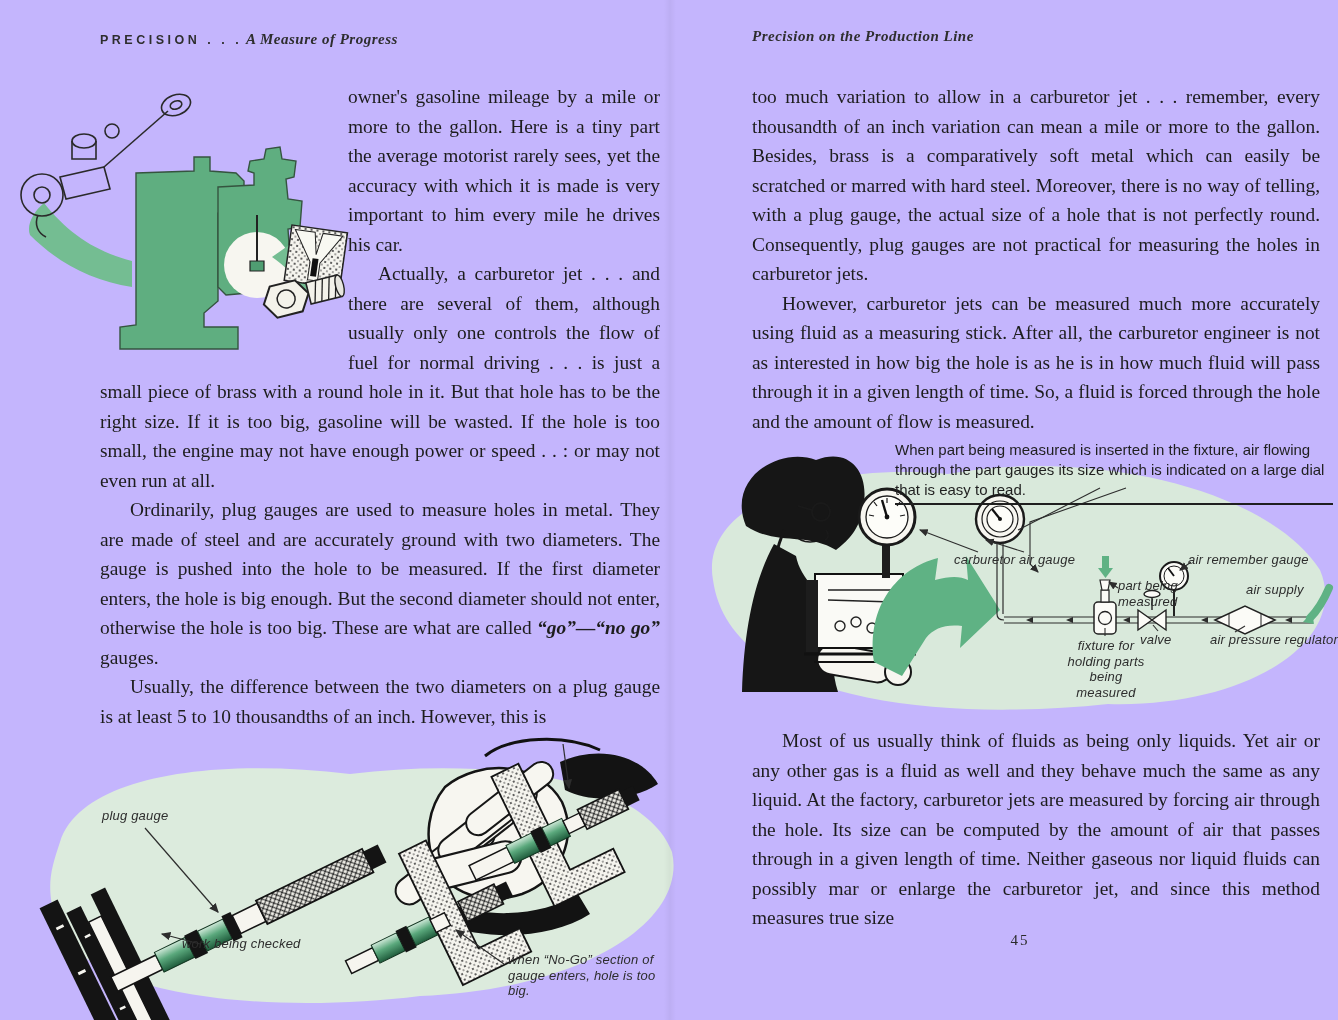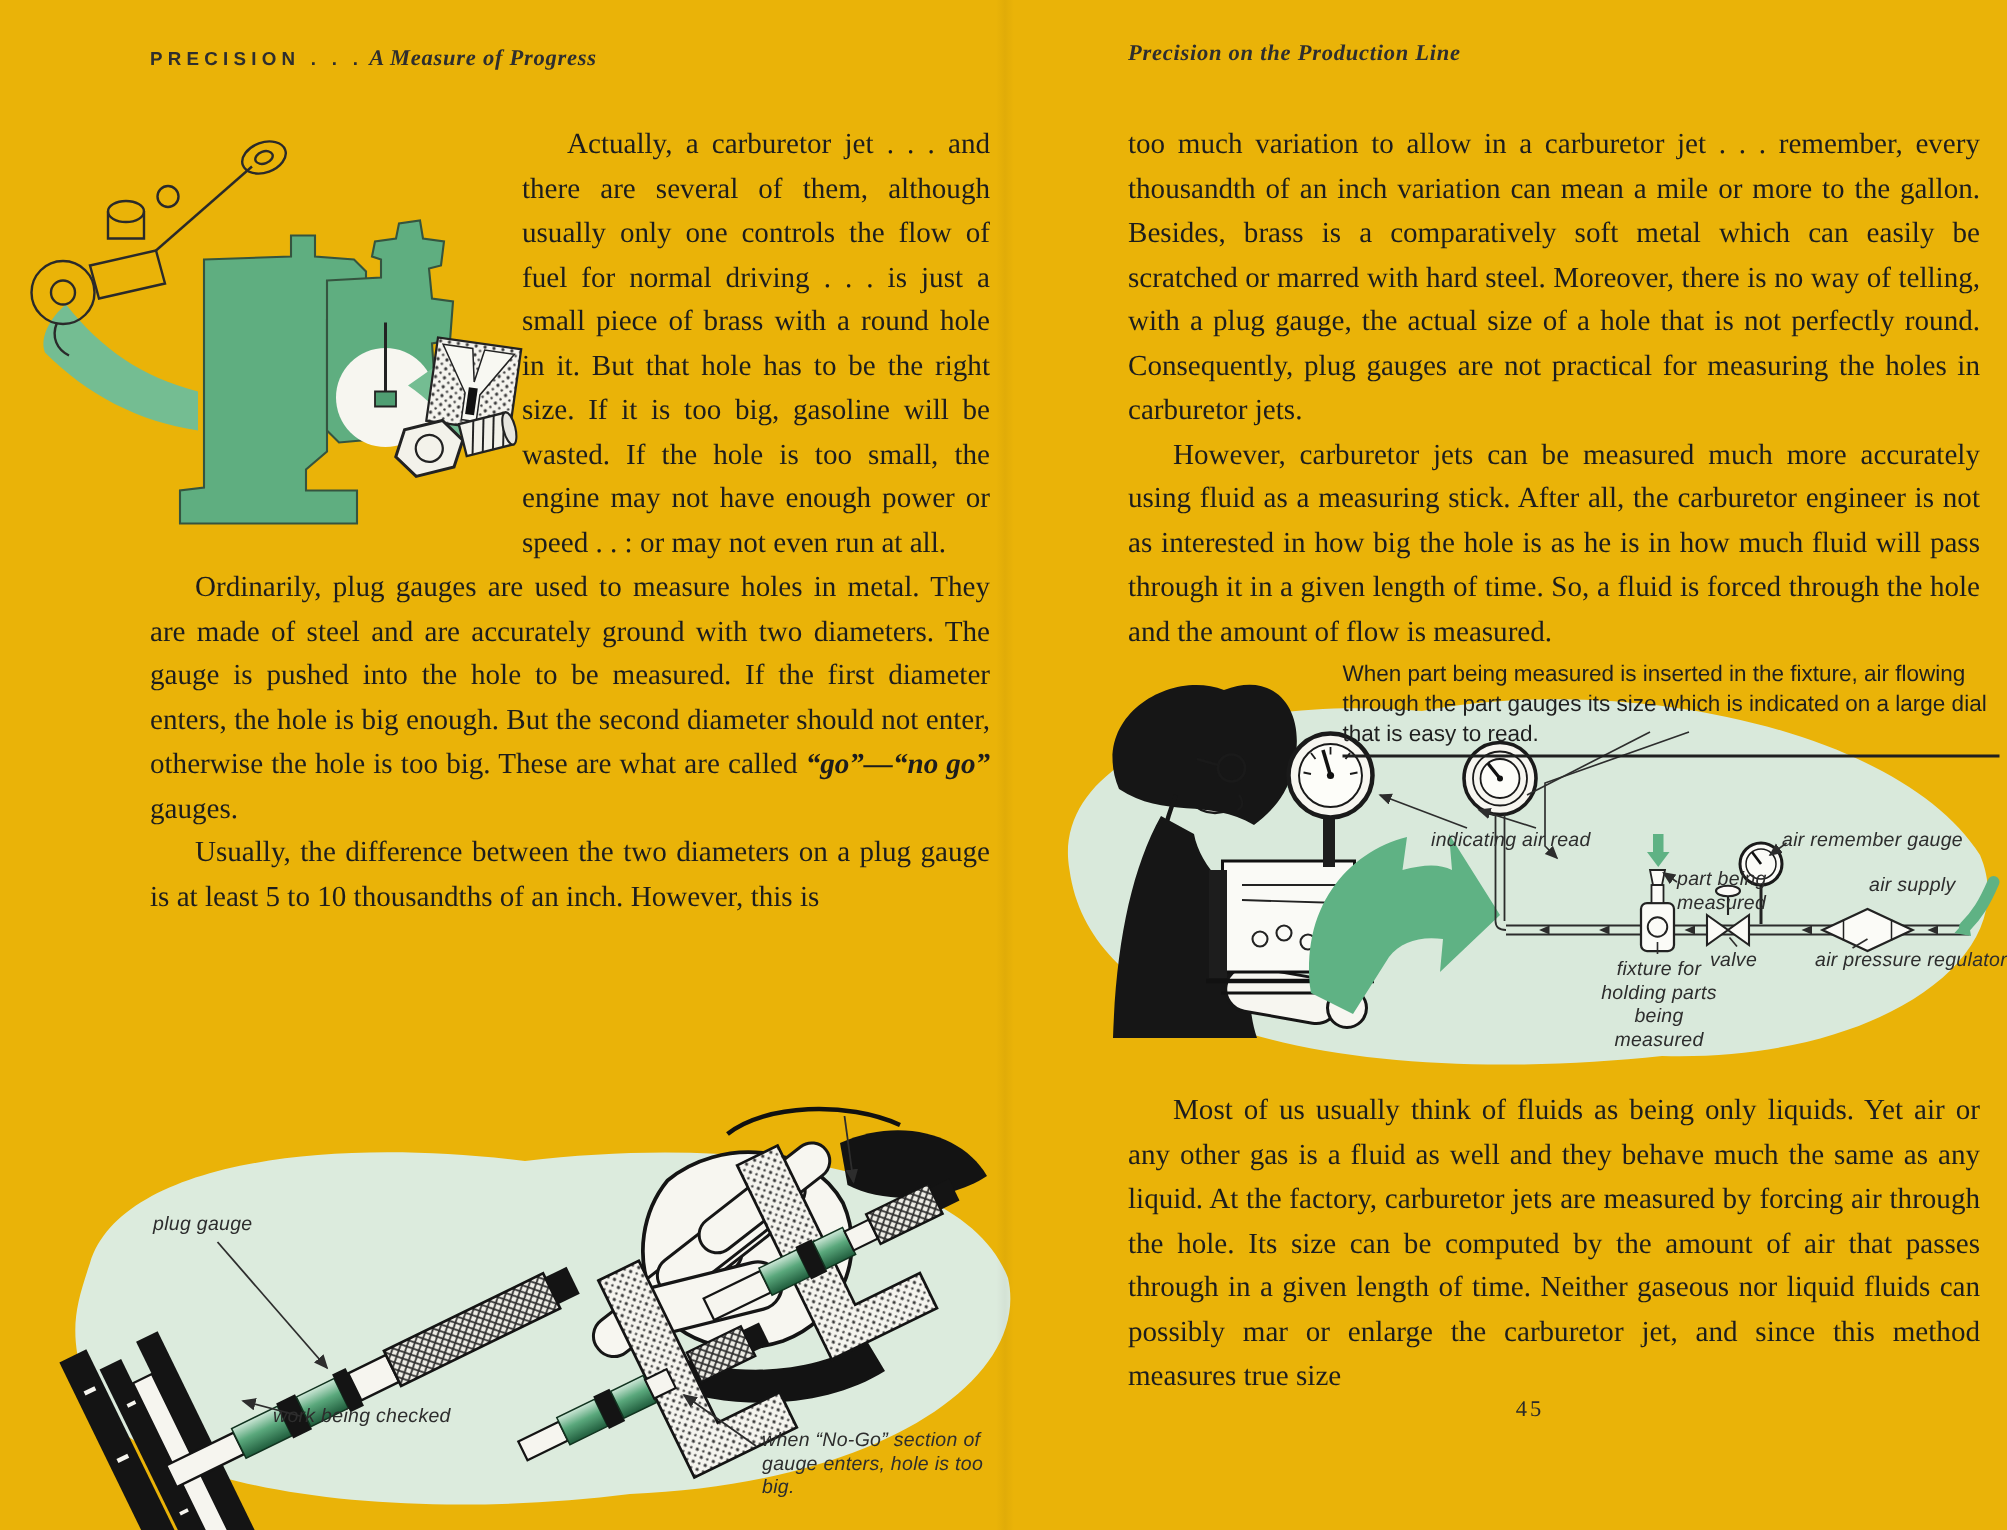--- a/index.html
+++ b/index.html
@@ -1,16 +1,16 @@
 <!DOCTYPE html>
 <html><head>
 <meta charset="utf-8">
 <style>
   html,body{margin:0;padding:0;background:#888;}
-  #canvas{position:relative;width:1338px;height:1020px;background:#eab308;overflow:hidden;
+  #canvas{position:relative;width:1338px;height:1020px;background:#c4b5fd;overflow:hidden;
           font-family:"Liberation Serif",serif;color:#1c1c1c;}
   #canvas::after{content:"";position:absolute;left:664px;top:0;width:12px;height:100%;
           background:linear-gradient(90deg,rgba(0,0,0,0),rgba(0,0,0,.04),rgba(0,0,0,0));pointer-events:none;}
   .abs{position:absolute;}
   
   .head-left{left:100px;top:30px;width:560px;white-space:nowrap;}
   .kicker{font-family:"Liberation Sans",sans-serif;font-size:12.5px;font-weight:bold;
           letter-spacing:3.5px;color:#2e2e2e;}
   .head-title{font-size:15px;font-weight:bold;font-style:italic;color:#2e2e2e;letter-spacing:.5px;}
   .head-right{left:752px;top:28px;width:566px;}
@@ -95,20 +95,21 @@
           <rect width="6" height="6" fill="#f5f4ee"></rect>
           <circle cx="2" cy="2" r="1.1" fill="#3a3a3a"></circle>
             <circle cx="5" cy="5" r=".8" fill="#3a3a3a"></circle>
         </pattern>
       </defs>
     </svg>
   </div>
 
   <div class="abs bodytext text-left">
     <div class="figspacer"></div>
+    <p class="noindent">owner's gasoline mileage by a mile or more to the gallon. Here is a tiny part the average motorist rarely sees, yet the accuracy with which it is made is very important to him every mile he drives his car.</p>
     <p>Actually, a carburetor jet . . . and there are several of them, although usually only one controls the flow of fuel for normal driving . . . is just a small piece of brass with a round hole in it. But that hole has to be the right size. If it is too big, gasoline will be wasted. If the hole is too small, the engine may not have enough power or speed . . : or may not even run at all.</p>
     <p><span>Ordinarily, plug gauges are used to measure holes in metal. They are made of steel and are accurately ground with two diameters. The gauge is pushed into the hole to be measured. If the first diameter enters, the hole is big enough. But the second diameter should not enter, otherwise the hole is too big. These are what are called </span><span class="em-go">“go”—“no go”</span><span> gauges.</span></p>
     <p>Usually, the difference between the two diameters on a plug gauge is at least 5 to 10 thousandths of an inch. However, this is</p>
   </div>
 
   <div class="figwrap" style="left:20px;top:722px;width:668px;height:298px;">
     <svg width="668" height="298" viewBox="0 0 668 298">
       <defs>
         <pattern id="knurl" width="6" height="6" patternUnits="userSpaceOnUse">
           <rect width="6" height="6" fill="#efeee7"></rect>
@@ -318,21 +319,21 @@
         <line x1="290" y1="122" x2="232" y2="100" marker-end="url(#arrC)"></line>
         <line x1="336" y1="122" x2="298" y2="110" marker-end="url(#arrC)"></line>
         <line x1="503" y1="132" x2="492" y2="140" marker-end="url(#arrC)"></line>
         <line x1="430" y1="158" x2="421" y2="152" marker-end="url(#arrC)"></line>
         <line x1="470" y1="201" x2="465" y2="195"></line>
         <line x1="417" y1="206" x2="417" y2="198"></line>
         <line x1="547" y1="202" x2="557" y2="196"></line>
       </g>
     </svg>
     <div class="fig-caption" style="left:207px;top:10px;width:438px;">When part being measured is inserted in the fixture, air flowing through the part gauges its size which is indicated on a large dial that is easy to read.</div>
-    <div class="fig-label" style="left:266px;top:122px;width:140px;">indicating air read</div>
+    <div class="fig-label" style="left:266px;top:122px;width:140px;">carburetor air gauge</div>
     <div class="fig-label" style="left:430px;top:148px;width:74px;">part being measured</div>
     <div class="fig-label" style="left:500px;top:122px;width:130px;">air remember gauge</div>
     <div class="fig-label" style="left:558px;top:152px;width:80px;">air supply</div>
     <div class="fig-label" style="left:452px;top:202px;width:50px;">valve</div>
     <div class="fig-label center" style="left:370px;top:208px;width:96px;">fixture for holding parts being measured</div>
     <div class="fig-label" style="left:522px;top:202px;width:140px;">air pressure regulator</div>
   </div>
 
   <div class="abs bodytext text-right-2">
     <p>Most of us usually think of fluids as being only liquids. Yet air or any other gas is a fluid as well and they behave much the same as any liquid. At the factory, carburetor jets are measured by forcing air through the hole. Its size can be computed by the amount of air that passes through in a given length of time. Neither gaseous nor liquid fluids can possibly mar or enlarge the carburetor jet, and since this method measures true size</p>

